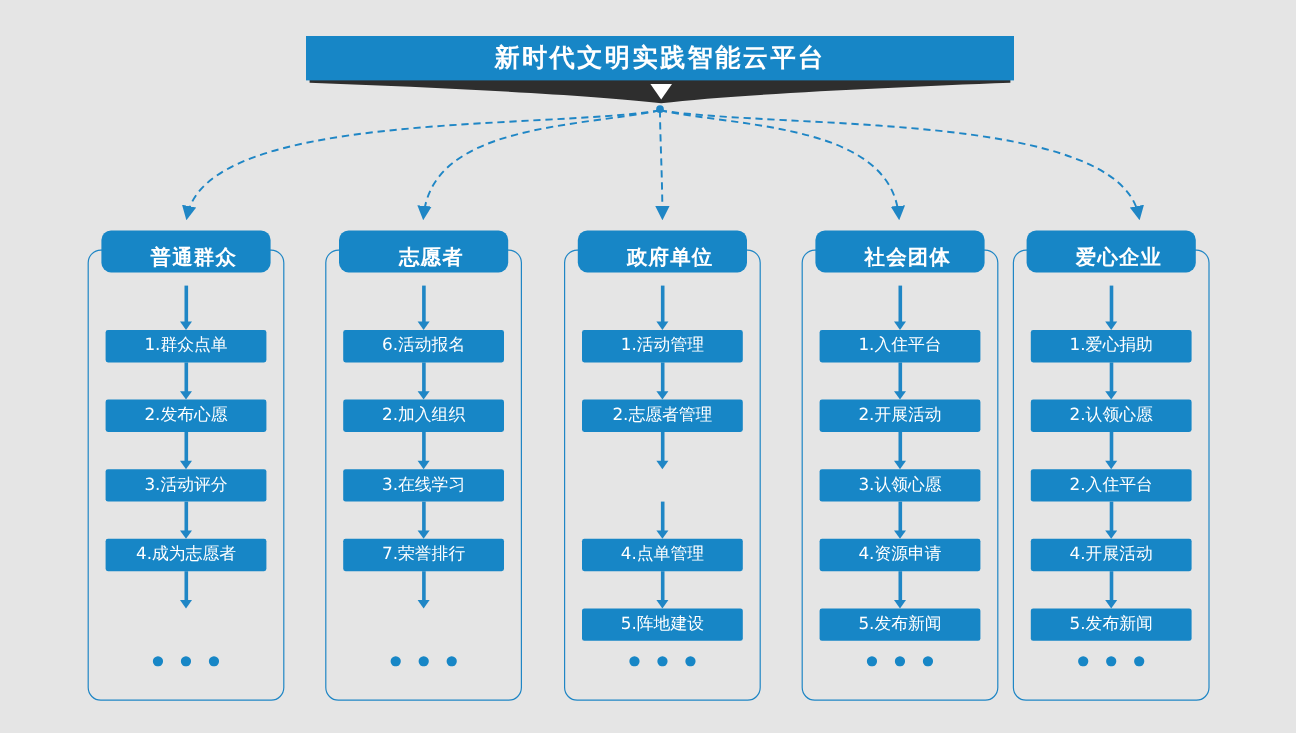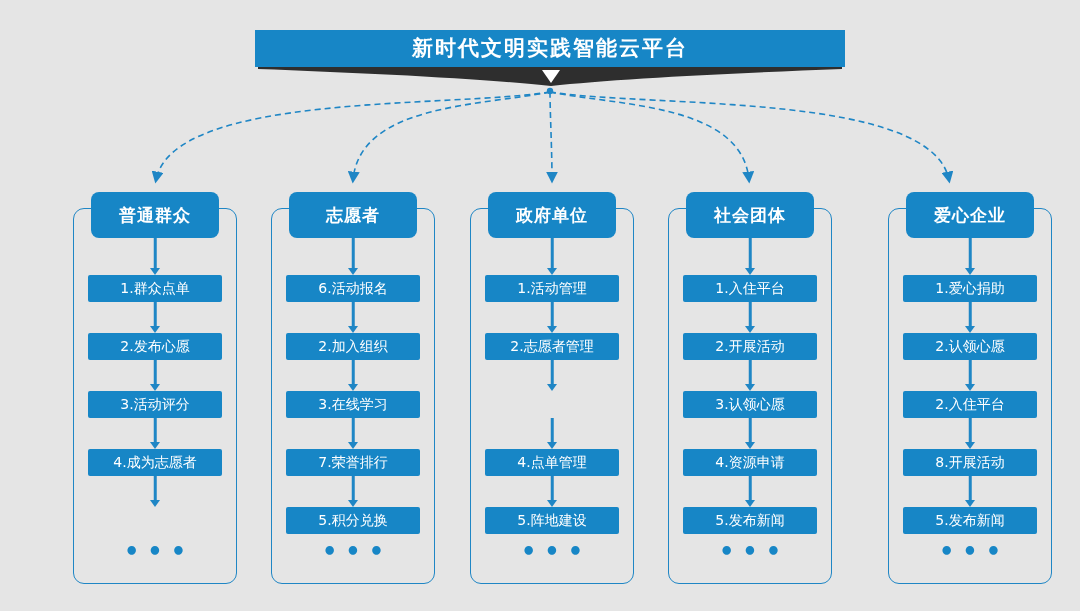--- a/index.html
+++ b/index.html
@@ -10,30 +10,30 @@
   
   .banner{
     position:absolute;left:255px;top:30px;width:590px;height:37px;
     background:#1786C6;color:#ffffff;font-size:21px;font-weight:700;
     line-height:37px;text-align:center;letter-spacing:2px;z-index:3;
   }
   
   .overlay{position:absolute;left:0;top:0;z-index:1;}
   
   .col{position:absolute;top:192px;width:164px;height:405px;z-index:2;}
-  .c1{left:73px}.c2{left:271px}.c3{left:470px}.c4{left:668px}.c5{left:888px}
+  .c1{left:73px}.c2{left:271px}.c3{left:470px}.c4{left:668px}.c5{left:844px}
   .frame{
     position:absolute;top:16px;left:0;right:0;height:374px;
     border:1.5px solid #1F86C5;border-radius:11px;background:transparent;
   }
   .hdr{
     position:absolute;top:0;left:50%;transform:translateX(-50%);
-    width:128px;height:46px;line-height:46px;background:#1786C6;
+    width:128px;height:35px;line-height:46px;background:#1786C6;
     color:#fff;font-size:17px;font-weight:700;text-align:center;
-    border-radius:8px;letter-spacing:1px;
+    border-radius:8px;letter-spacing:1px;padding-left:13px;
   }
   .step{
     position:absolute;left:50%;transform:translateX(-50%);
     width:134px;height:27px;line-height:27px;background:#1786C6;
     color:#fff;font-size:14px;text-align:center;border-radius:2px;
     white-space:nowrap;
   }
   .s0{top:83px}.s1{top:141px}.s2{top:199px}.s3{top:257px}.s4{top:315px}
   .varrow{position:absolute;left:50%;transform:translateX(-50%);width:16px;}
   .a0{top:46px;height:37px}.a1{top:110px;height:31px}.a2{top:168px;height:31px}
@@ -98,21 +98,20 @@
     <div class="hdr">志愿者</div>
     <div class="varrow a0"></div>
     <div class="step s0">6.活动报名</div>
     <div class="varrow a1"></div>
     <div class="step s1">2.加入组织</div>
     <div class="varrow a2"></div>
     <div class="step s2">3.在线学习</div>
     <div class="varrow a3"></div>
     <div class="step s3">7.荣誉排行</div>
     <div class="varrow a4"></div>
-    <div class="step s4">5.积分兑换</div>
     <div class="dots">•••</div>
   </div>
 
   <div class="col c3">
     <div class="frame"></div>
     <div class="hdr">政府单位</div>
     <div class="varrow a0"></div>
     <div class="step s0">1.活动管理</div>
     <div class="varrow a1"></div>
     <div class="step s1">2.志愿者管理</div>
@@ -143,19 +142,19 @@
   <div class="col c5">
     <div class="frame"></div>
     <div class="hdr">爱心企业</div>
     <div class="varrow a0"></div>
     <div class="step s0">1.爱心捐助</div>
     <div class="varrow a1"></div>
     <div class="step s1">2.认领心愿</div>
     <div class="varrow a2"></div>
     <div class="step s2">2.入住平台</div>
     <div class="varrow a3"></div>
-    <div class="step s3">8.开展活动</div>
+    <div class="step s3">4.开展活动</div>
     <div class="varrow a4"></div>
     <div class="step s4">5.发布新闻</div>
     <div class="dots">•••</div>
   </div>
 
 </div>
 
 </body></html>

